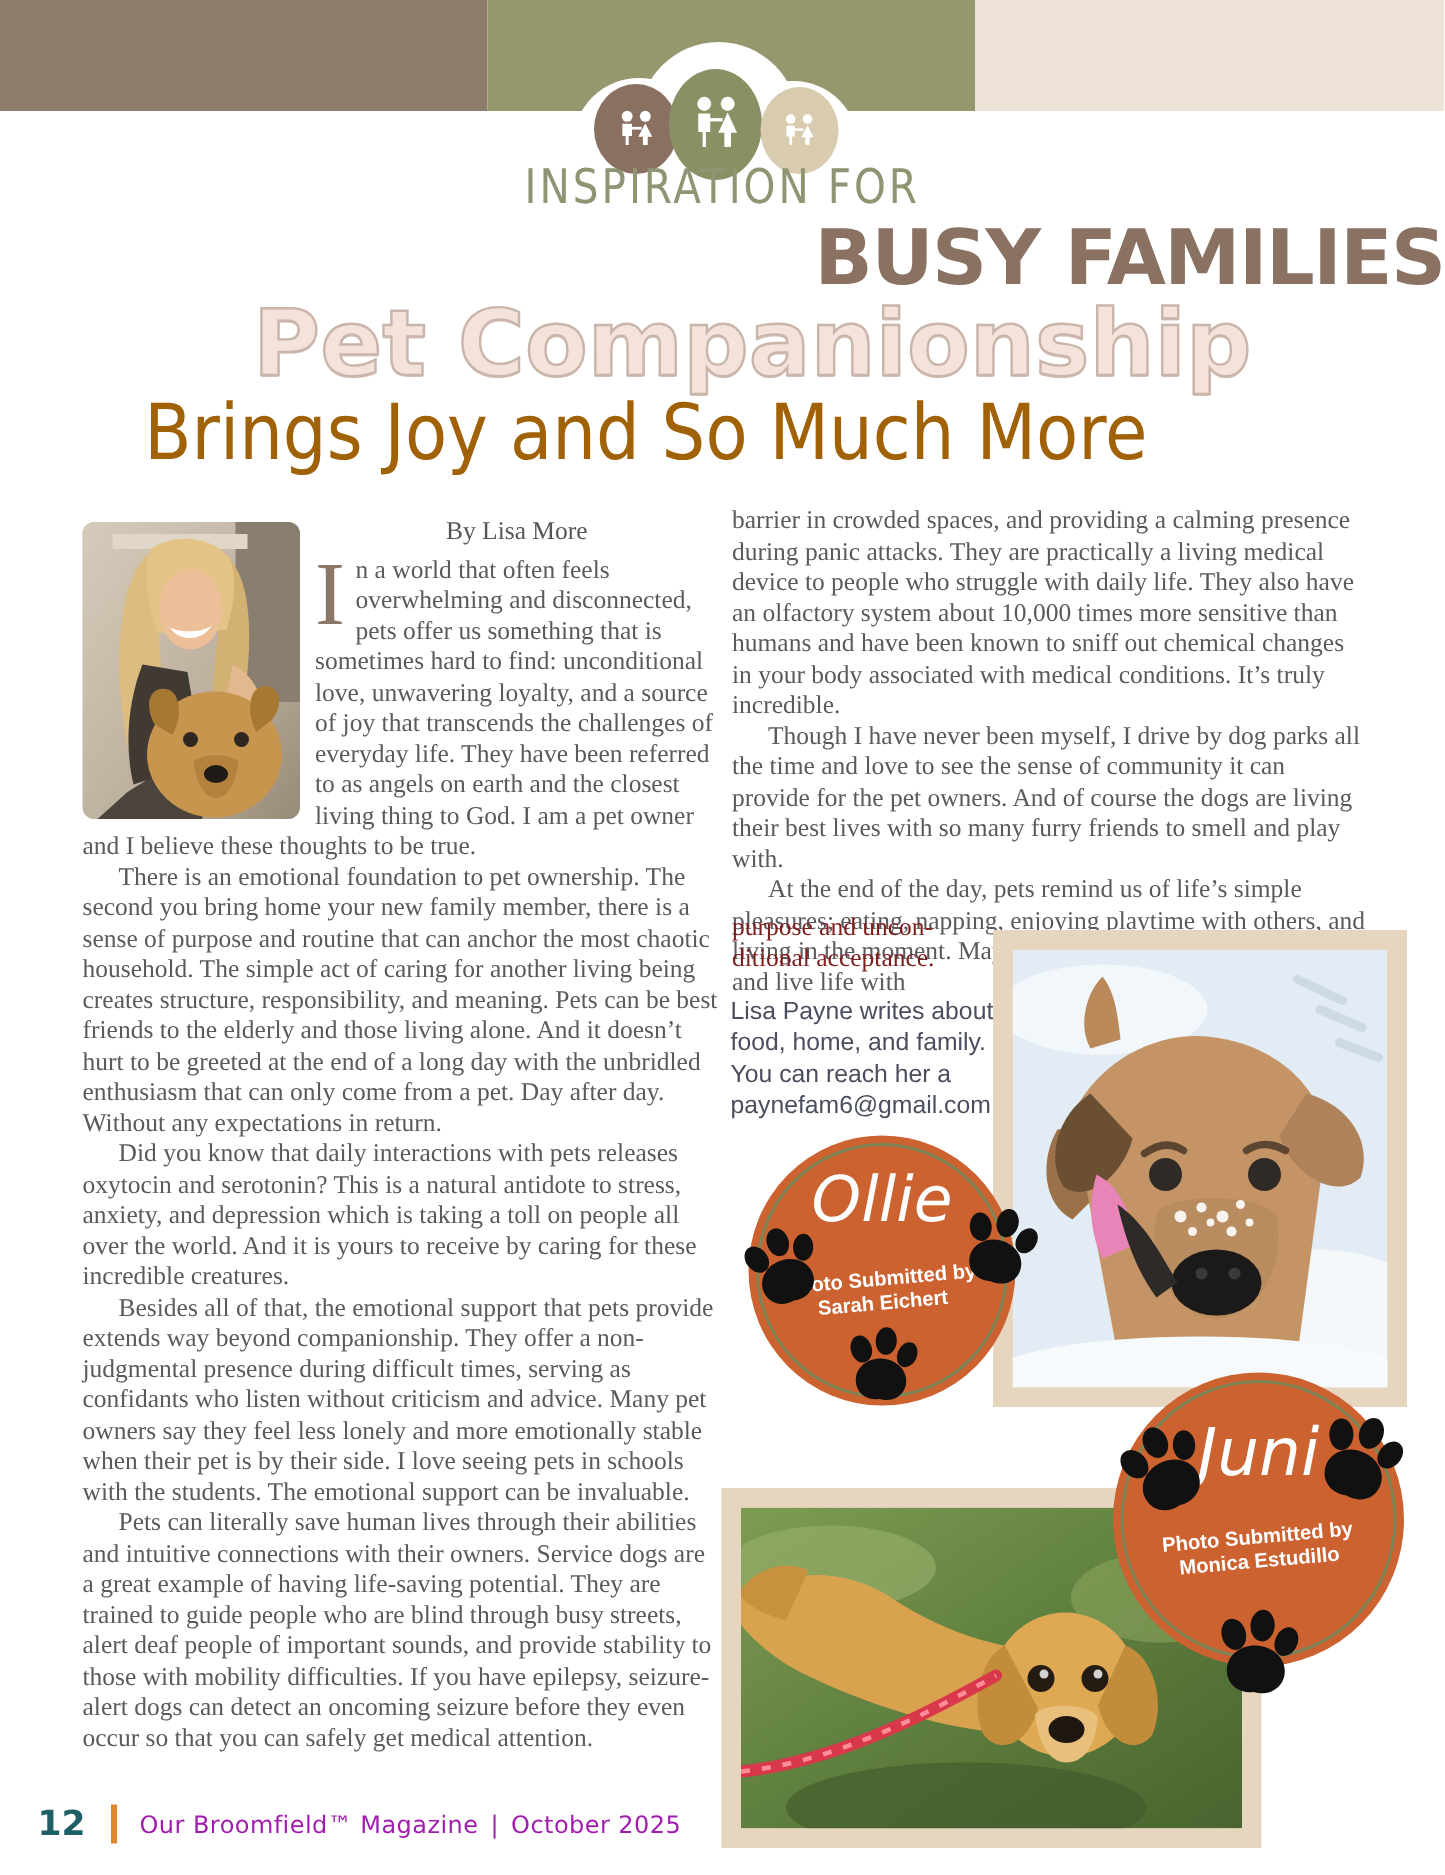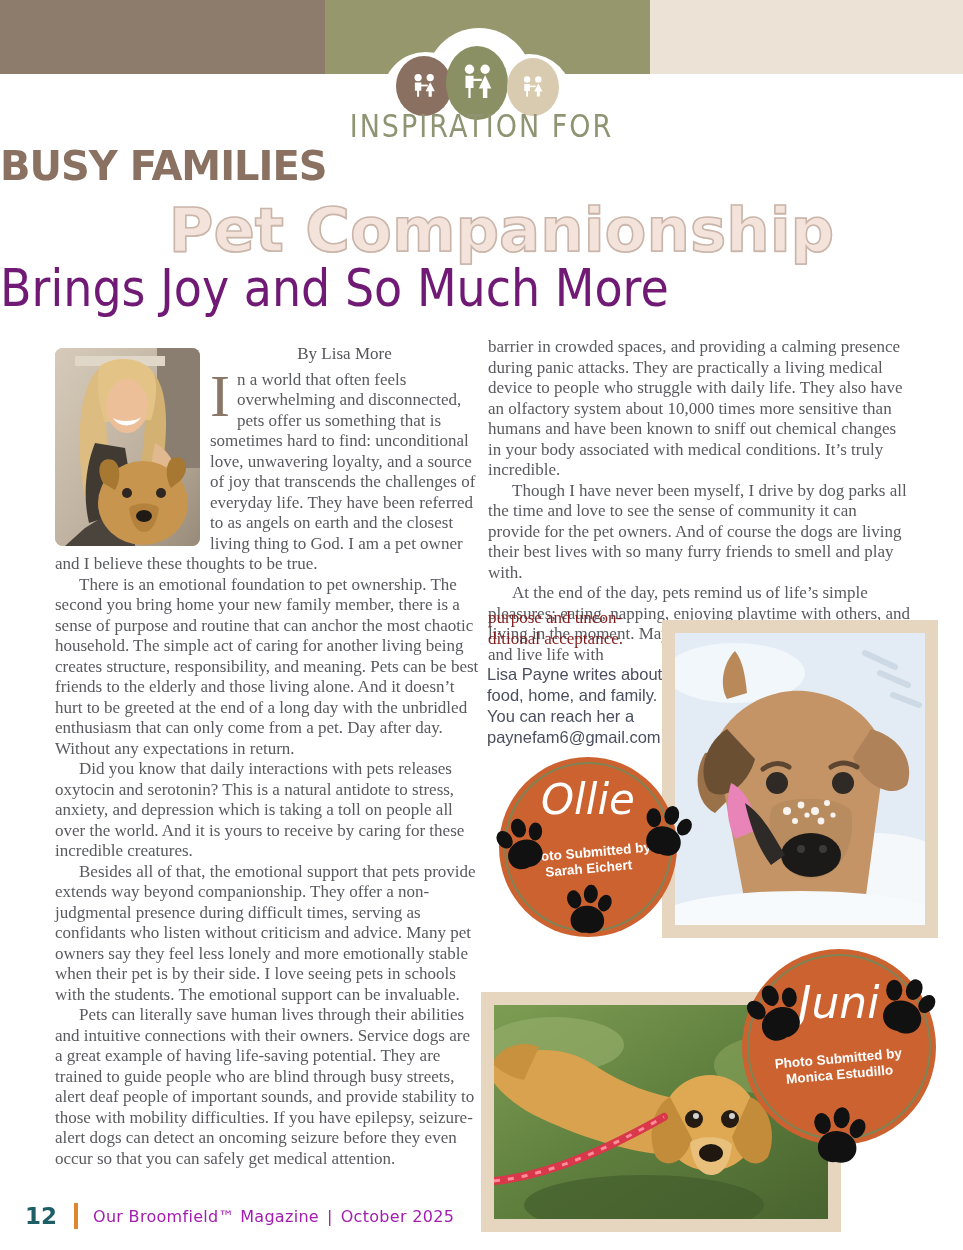--- a/index.html
+++ b/index.html
@@ -22,27 +22,27 @@
   .fam-oval{position:absolute;border-radius:50%;display:flex;align-items:center;justify-content:center;}
   .oval-brown{left:28px;top:28px;width:56px;height:60px;background:#8a7060;}
   .oval-olive{left:78px;top:18px;width:62px;height:74px;background:#8a9063;}
   .oval-cream{left:139px;top:30px;width:52px;height:58px;background:#d9cbb0;}
   .fam-oval svg{width:72%;height:72%;fill:#ffffff;}
 
   
   .kicker{position:absolute;left:0;top:110px;width:963px;text-align:center;
           font-family:"DejaVu Sans",sans-serif;font-size:27px;color:#8f9473;letter-spacing:2px;}
   .kicker span{display:inline-block;transform:scaleY(1.18);}
-  .brand{position:absolute;left:0;top:143px;width:963px;text-align:left;
-         font-family:"DejaVu Sans",sans-serif;font-weight:bold;font-size:40px;color:#8a7161;letter-spacing:-1px;}
+  .brand{position:absolute;left:0;top:143px;width:963px;text-align:right;
+         font-family:"DejaVu Sans",sans-serif;font-weight:bold;font-size:51px;color:#8a7161;letter-spacing:-1px;}
   .main-title{position:absolute;left:0;top:194px;width:963px;text-align:center;
          font-family:"DejaVu Sans",sans-serif;font-weight:bold;font-size:61px;letter-spacing:0px;
          color:#f3e3da;-webkit-text-stroke:1.6px #c9b5a9;text-shadow:0 1px 0 #d8c6ba;margin-left:20px;}
-  .subtitle{position:absolute;left:0;top:261px;width:765px;text-align:left;
-         font-family:"DejaVu Sans",sans-serif;font-size:46px;color:#701a75;letter-spacing:0px;}
+  .subtitle{position:absolute;left:0;top:261px;width:765px;text-align:right;
+         font-family:"DejaVu Sans",sans-serif;font-size:46px;color:#a16207;letter-spacing:0px;}
   .subtitle span{display:inline-block;transform:scaleY(1.12);}
 
   
   .col-left{position:absolute;left:55px;top:344px;width:424px;
             font-size:17px;line-height:20.5px;color:#595a5e;text-align:left;}
   .col-left p{margin:0;}
   .indent{text-indent:24px;}
   .byline{text-align:center;margin:0 0 5px 0 !important;color:#55565a;}
   .author-photo{float:left;width:145px;height:198px;margin:4px 10px 2px 0;border-radius:8px;
                 overflow:hidden;background:#c7bbaa;}
@@ -61,21 +61,21 @@
   
   .photo-frame{position:absolute;background:#e6d6bf;}
   .frame-ollie{left:662px;top:620px;width:276px;height:318px;}
   .frame-juni{left:481px;top:992px;width:360px;height:240px;}
   .photo-frame .inner{position:absolute;left:13px;top:13px;right:13px;bottom:13px;overflow:hidden;}
 
   
   .badge{position:absolute;border-radius:50%;background:#cc6230;}
   .badge .ring{position:absolute;left:5px;top:5px;right:5px;bottom:5px;border:2.5px solid #7d8557;border-radius:50%;}
   .badge-ollie{left:499px;top:757px;width:178px;height:180px;}
-  .badge-juni{left:742px;top:949px;width:194px;height:196px;}
+  .badge-juni{left:742px;top:915px;width:194px;height:196px;}
   .badge-name{position:absolute;width:100%;text-align:center;color:#ffffff;
               font-family:"DejaVu Sans",sans-serif;font-style:italic;font-weight:normal;}
   .badge-ollie .badge-name{top:18px;font-size:42px;}
   .badge-juni .badge-name{top:28px;font-size:44px;}
   .badge-credit{position:absolute;width:100%;text-align:center;color:#ffffff;
                 font-family:"Liberation Sans",sans-serif;font-weight:bold;font-size:13.5px;line-height:16px;
                 white-space:pre-line;transform:rotate(-5deg);}
   .badge-ollie .badge-credit{top:88px;}
   .badge-juni .badge-credit{top:102px;}
   .paw{position:absolute;}

